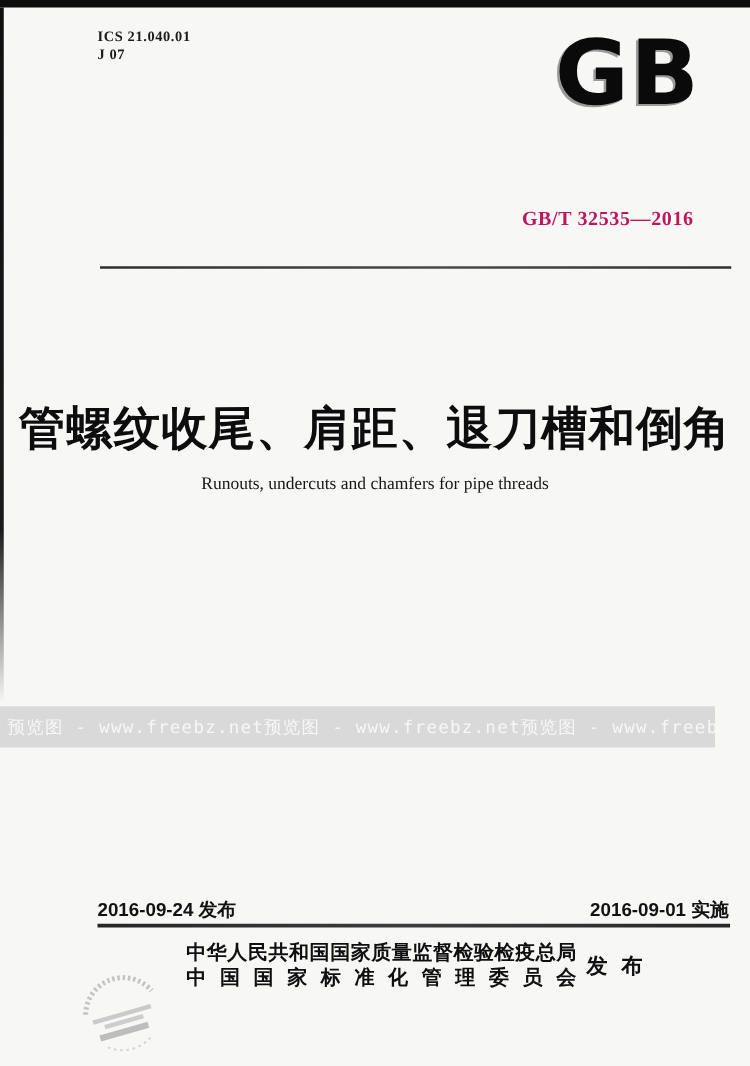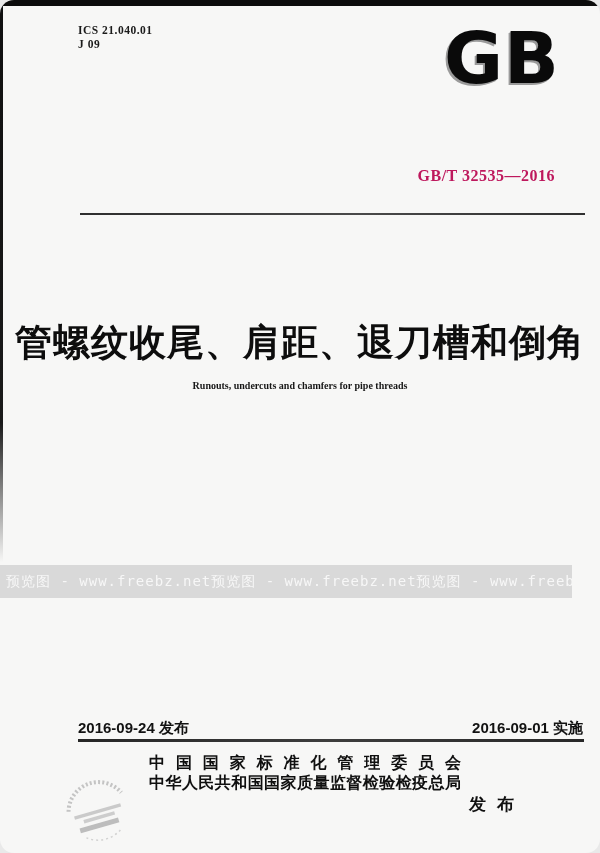--- a/index.html
+++ b/index.html
@@ -3,21 +3,20 @@
 <meta charset="utf-8">
 <style>
   html,body{margin:0;padding:0;background:#e9e9e9;}
   .page{
     position:relative;
     width:600px;height:853px;
     background:#f7f7f6;
     overflow:hidden;
     font-family:"Liberation Serif", serif;
     color:#141414;
-    border-radius:14px;
   }
   
   .edge-top{position:absolute;left:0;top:0;width:600px;height:6px;background:#0c0c0c;}
   .edge-left{position:absolute;left:0;top:6px;width:3px;height:556px;
     background:linear-gradient(to bottom,#101010 0%,#1a1a1a 75%,rgba(26,26,26,0) 100%);}
   
   .ics{position:absolute;left:78px;top:23px;font-size:11.5px;font-weight:bold;
     line-height:14px;letter-spacing:.5px;color:#1b1b1b;}
   
   .gb-logo{position:absolute;left:410px;top:22px;width:150px;text-align:right;
@@ -29,54 +28,54 @@
     font-size:32px;font-weight:bold;letter-spacing:9px;text-indent:9px;color:#101010;}
   .std-number{position:absolute;left:0;top:167px;width:555px;text-align:right;
     font-size:16px;font-weight:bold;letter-spacing:.5px;color:#be185d;}
   .rule-top{position:absolute;left:80px;top:213px;width:505px;height:2px;
     background:linear-gradient(to right,#2e2e2e,#4a4a4a 55%,#303030);}
   
   .main-title{position:absolute;left:0;top:318px;width:600px;text-align:center;
     font-family:"DejaVu Sans", sans-serif;
     font-size:37px;font-weight:bold;letter-spacing:1px;color:#0d0d0d;}
   .english-title{position:absolute;left:0;top:380px;width:600px;text-align:center;
-    font-size:10px;font-weight:bold;color:#161616;}
+    font-size:14px;font-weight:normal;color:#161616;}
   
   .wm-band{position:absolute;left:0;top:565px;width:572px;height:33px;
     background:#d9d9d9;display:flex;align-items:center;justify-content:space-between;
     padding:0 6px;box-sizing:border-box;overflow:hidden;}
   .wm-band span{font-family:"DejaVu Sans Mono", monospace;font-size:14px;
     color:#f7f7f7;white-space:nowrap;letter-spacing:1px;}
   
   .date-row{position:absolute;left:78px;top:719px;width:505px;display:flex;
     justify-content:space-between;font-family:"Liberation Sans", sans-serif;
     font-size:15px;font-weight:bold;color:#121212;}
   .rule-bottom{position:absolute;left:78px;top:739px;width:506px;height:3px;
     background:linear-gradient(to right,#262626,#3d3d3d 50%,#282828);}
   
   .issuer-block{position:absolute;left:149px;top:753px;width:312px;
     font-size:16px;font-weight:bold;line-height:19.5px;color:#0f0f0f;}
   .issuer-line{text-align:justify;text-align-last:justify;}
   .publish-label{position:absolute;left:469px;top:761px;font-size:17px;font-weight:bold;
-    letter-spacing:11px;color:#101010;margin-top:32px;}
+    letter-spacing:11px;color:#101010;}
   
   .stamp{position:absolute;left:56px;top:770px;width:80px;height:72px;
     transform:rotate(-16deg);opacity:.55;}
 </style>
 </head>
 <body>
 
 <div class="page">
 
   <div class="edge-top"></div>
   <div class="edge-left"></div>
 
   <div class="ics">
     <div>ICS 21.040.01</div>
-    <div>J 09</div>
+    <div>J 07</div>
   </div>
 
   <div class="gb-logo">GB</div>
 
 
   <div class="std-number">GB/T 32535—2016</div>
 
   <div class="rule-top"></div>
 
   <div class="main-title">管螺纹收尾、肩距、退刀槽和倒角</div>
@@ -90,22 +89,22 @@
     </div>
 
   <div class="date-row">
     <span>2016-09-24 发布</span>
     <span>2016-09-01 实施</span>
   </div>
 
   <div class="rule-bottom"></div>
 
   <div class="issuer-block">
+    <div class="issuer-line">中华人民共和国国家质量监督检验检疫总局</div>
     <div class="issuer-line">中国国家标准化管理委员会</div>
-    <div class="issuer-line">中华人民共和国国家质量监督检验检疫总局</div>
   </div>
 
   <div class="publish-label">发布</div>
 
   <div class="stamp">
     <svg width="80" height="72" viewBox="0 0 80 72">
       <path d="M 12 34 A 30 30 0 0 1 68 30" fill="none" stroke="#9b9b9b" stroke-width="4" stroke-dasharray="2,2.2"></path>
       <rect x="16" y="40" width="48" height="3.5" fill="#a6a6a6"></rect>
       <rect x="24" y="46" width="32" height="3.5" fill="#ababab"></rect>
       <rect x="18" y="53" width="40" height="5" fill="#8e8e8e"></rect>

